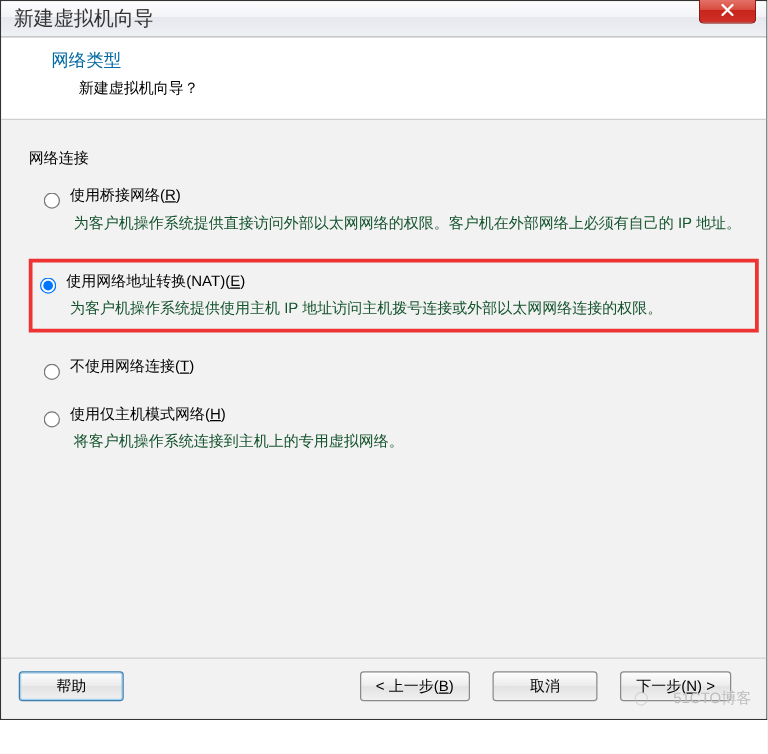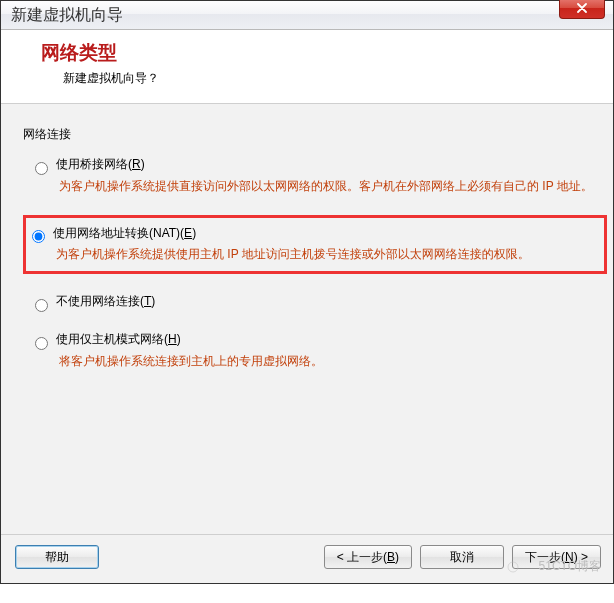--- a/index.html
+++ b/index.html
@@ -2,31 +2,31 @@
 <html><head>
 <meta charset="utf-8">
 <style>
   html,body{margin:0;padding:0;font-family:"Microsoft YaHei","SimSun",Tahoma,sans-serif;font-size:12px;color:#000;background:#fff}
   .window{width:614px;border:1px solid #333;box-sizing:border-box;background:#fff}
   .titlebar{height:28px;background:linear-gradient(to bottom,#fdfdfe 0%,#f3f4f7 45%,#e6e8ee 46%,#eef0f4 100%);border-bottom:1px solid #b9b9b9;display:flex;align-items:center;padding-left:10px;position:relative}
   .titlebar .title{font-size:16px;color:#333}
   .close-btn{position:absolute;right:8px;top:-3px;width:44px;height:20px;background:linear-gradient(to bottom,#e67a72 0%,#d84c3f 49%,#c8241a 50%,#cf3028 100%);border:1px solid #8b1a12;border-top:none;border-bottom-left-radius:4px;border-bottom-right-radius:4px;display:flex;align-items:center;justify-content:center;box-shadow:inset 0 1px 0 rgba(255,255,255,.3)}
   .close-btn svg{width:12px;height:10px}
   .header{padding:10px 18px 16px 18px;border-bottom:1px solid #cfcfcf;background:#fff}
-  .header h1{margin:0 0 4px 22px;font-size:19px;font-weight:bold;color:#b91c1c}
+  .header h1{margin:0 0 4px 22px;font-size:14px;font-weight:normal;color:#0369a1}
   .header .sub{margin:0 0 0 44px;color:#000}
   .content{padding:22px 6px 10px 22px;background:#f2f2f2;min-height:430px;box-sizing:border-box}
   .section-title{margin-bottom:12px}
   .option{margin:0 0 18px 6px;line-height:1.65}
   .option.highlight{border:3px solid #e33; padding:6px 6px 6px 0; margin-left:0}
   .option label{display:flex;align-items:flex-end;gap:6px}
   .option input[type=radio]{margin:2px 2px 0 6px;flex:none}
   .opt-label .mn{text-decoration:underline}
-  .desc{margin:2px 0 0 30px;color:#c2410c}
-  .footer{border-top:1px solid #cfcfcf;background:#f2f2f2;padding:10px 12px 14px 14px;display:flex;align-items:flex-end;gap:8px}
+  .desc{margin:2px 0 0 30px;color:#14532d}
+  .footer{border-top:1px solid #cfcfcf;background:#f2f2f2;padding:10px 28px 14px 14px;display:flex;align-items:flex-end;gap:18px}
   .footer .spacer{flex:1}
   button.btn{min-width:84px;height:24px;background:linear-gradient(to bottom,#fdfdfd,#ececec 48%,#e2e2e2 50%,#f1f1f1);border:1px solid #8a8a8a;border-radius:3px;font-family:inherit;font-size:12px;color:#000;padding:0 12px;cursor:pointer}
   button.btn.default{border:1px solid #3c7fb1;box-shadow:inset 0 0 0 1px #a6d1ec}
   .mn{text-decoration:underline}
   .watermark{position:absolute;right:12px;bottom:8px;color:#bdbdbd;font-size:12px;font-family:Arial;display:flex;align-items:center;gap:20px;pointer-events:none}
   .watermark svg{width:12px;height:12px;opacity:.5}
   .content-wrap{position:relative}
 </style>
 </head>
 <body>

